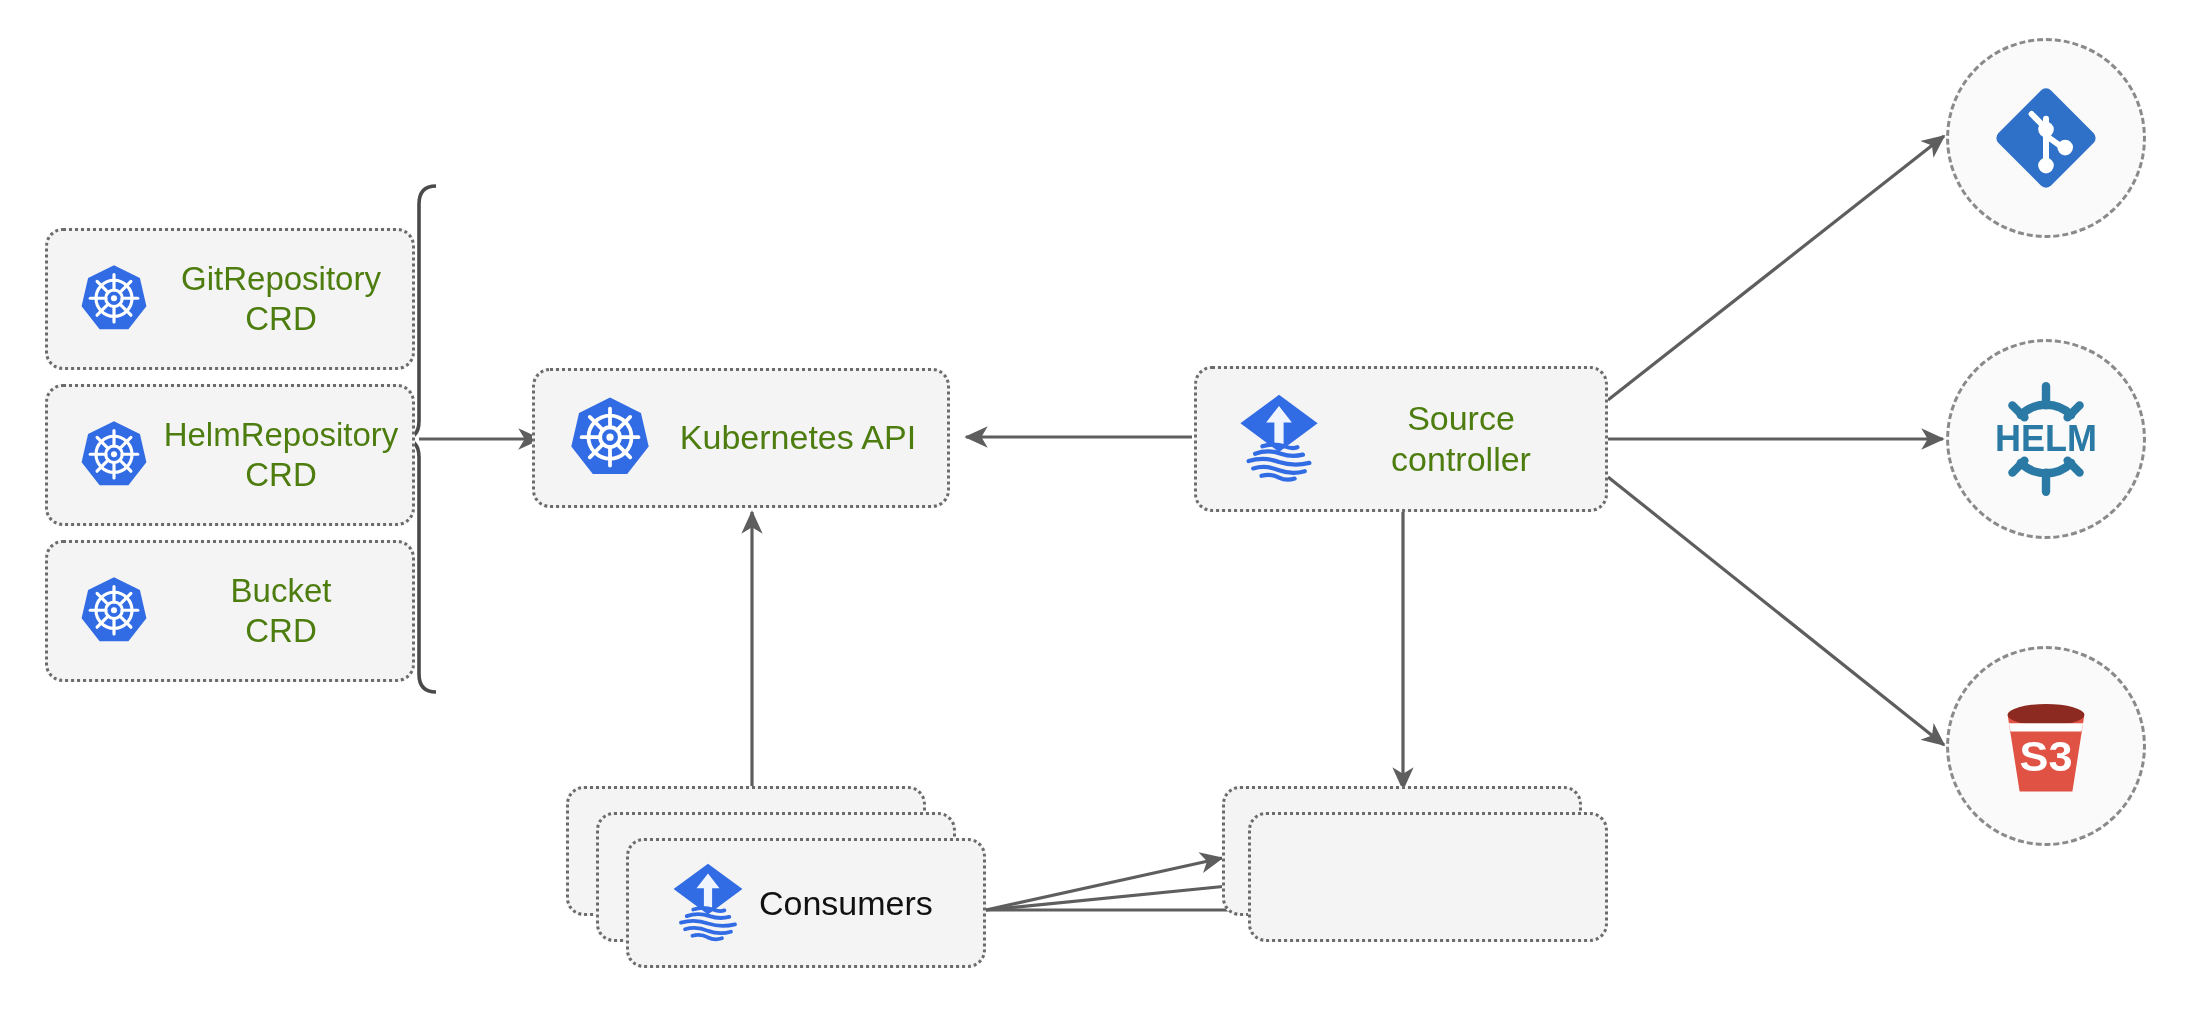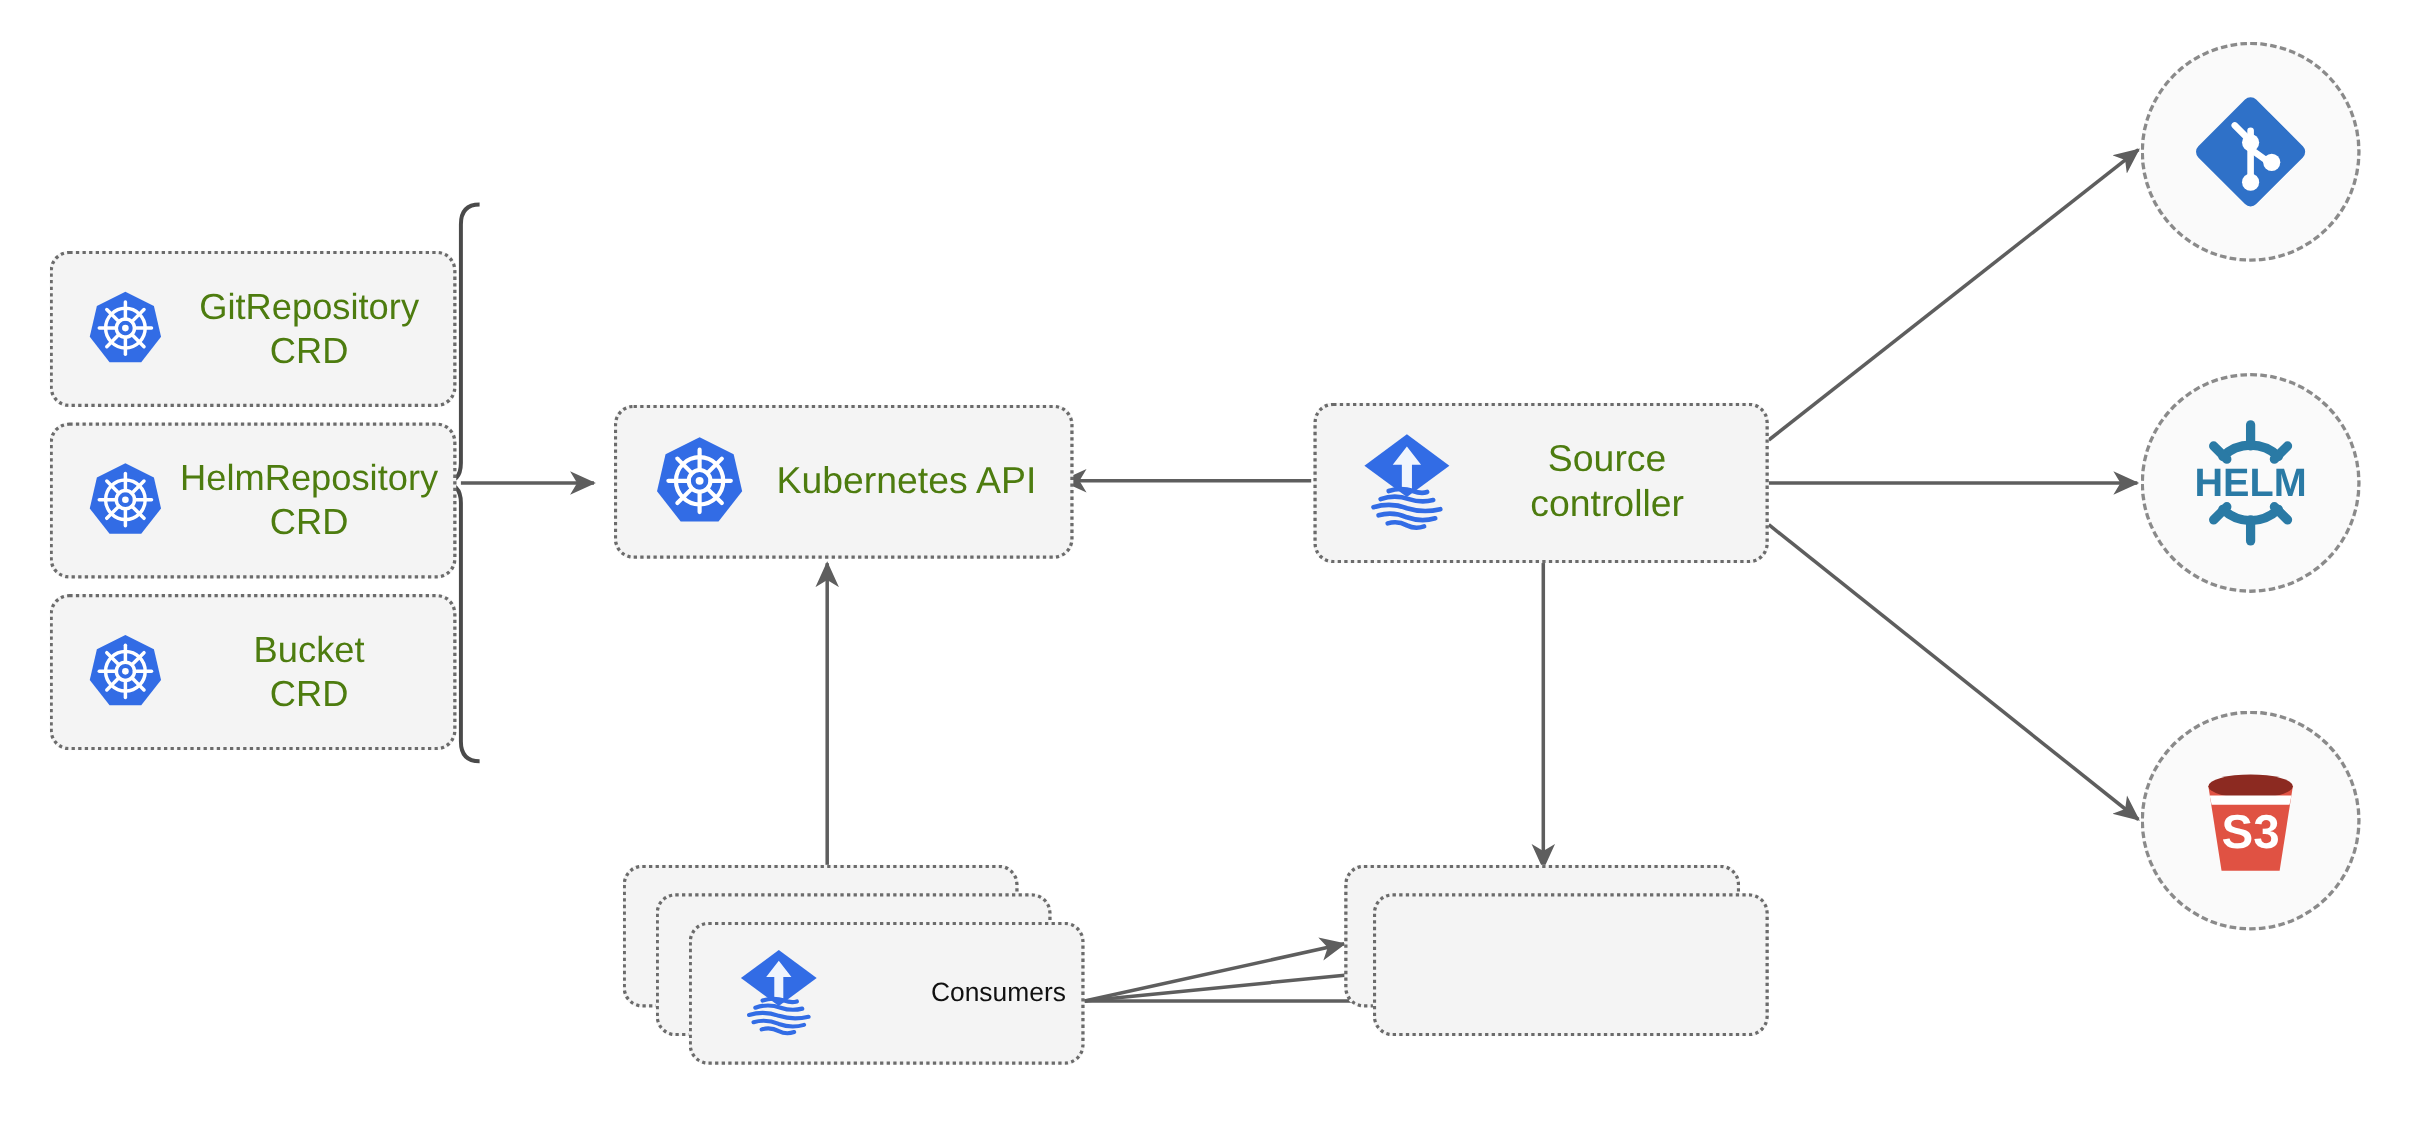--- a/index.html
+++ b/index.html
@@ -57,21 +57,21 @@
   }
   .stack .card.front{
     display:flex;align-items:center;
   }
   .stack .ico{
     position:absolute;left:38px;top:50%;transform:translateY(-50%);
     width:82px;height:82px;
   }
   .stack .txt{
     position:absolute;left:130px;right:14px;top:50%;transform:translateY(-50%);
-    text-align:right;font-size:24px;color:#111;
+    text-align:left;font-size:34px;color:#111;
   }
   
   .circle{
     position:absolute;
     box-sizing:border-box;
     border:3px dashed #8a8a8a;
     border-radius:50%;
     background:#fafafa;
     display:flex;align-items:center;justify-content:center;
   }
@@ -205,21 +205,21 @@
   </div>
 
   <div class="node crd" style="left:45px;top:540px;width:370px;height:142px;">
     <svg class="crd-icon">
         <use href="#sym-k8s"></use>
       </svg>
     <div class="node-label crd-text">Bucket
 CRD</div>
   </div>
 
-  <div class="node" style="left:558px;top:368px;width:418px;height:140px;">
+  <div class="node" style="left:532px;top:368px;width:418px;height:140px;">
     <svg style="position:absolute;left:32px;top:50%;transform:translateY(-50%);width:86px;height:86px;">
       <use href="#sym-k8s"></use>
       </svg>
     <div class="node-label" style="position:absolute;left:130px;right:16px;top:50%;transform:translateY(-50%);">Kubernetes API</div>
   </div>
 
   <div class="node" style="left:1194px;top:366px;width:414px;height:146px;">
     <svg style="position:absolute;left:36px;top:50%;transform:translateY(-50%);width:92px;height:92px;">
       <use href="#sym-flux"></use>
       </svg>

